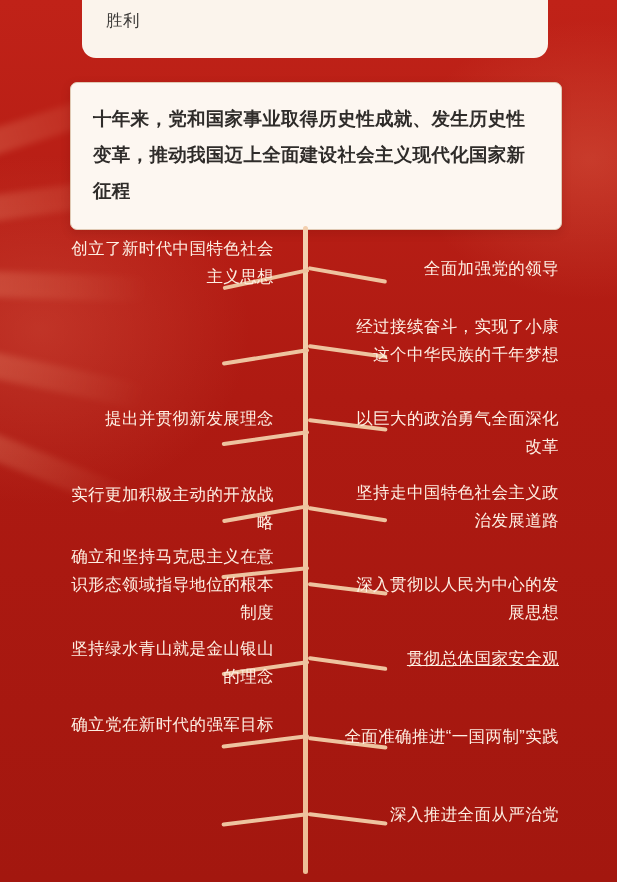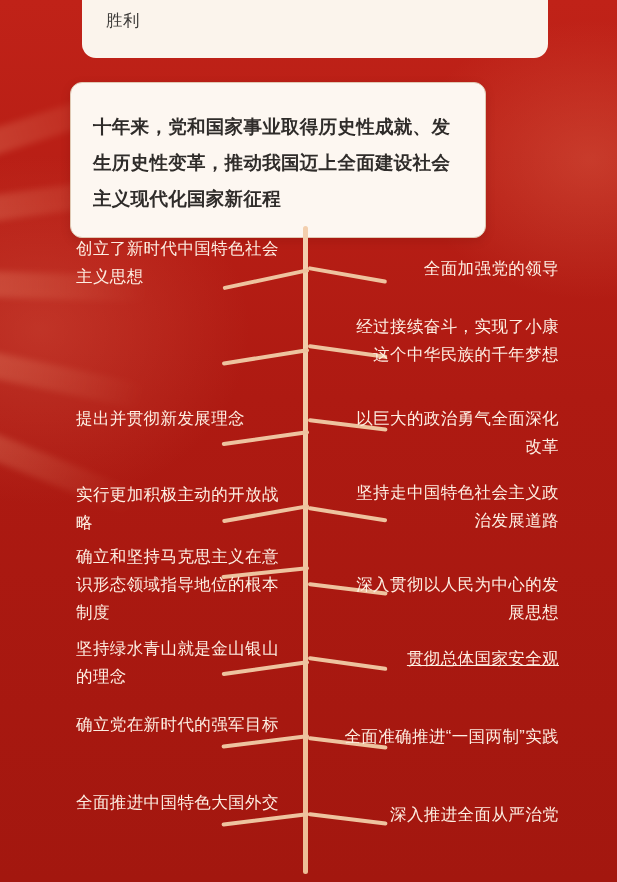--- a/index.html
+++ b/index.html
@@ -57,26 +57,26 @@
     font-size: 16.5px;
     line-height: 32px;
     color: #3c3a38;
     letter-spacing: .5px;
     text-align: justify;
   }
   .headline-box {
     position: absolute;
     left: 70px;
     top: 82px;
-    width: 416px;
+    width: 492px;
     box-sizing: border-box;
     background: #fdf7f1;
     border: 1px solid #e0c9b4;
-    border-radius: 12px;
-    padding: 26px 22px 20px 22px;
+    border-radius: 7px;
+    padding: 18px 22px 20px 22px;
     box-shadow: 0 3px 10px rgba(90,12,6,0.18);
   }
   .headline-text {
     font-size: 18.5px;
     font-weight: bold;
     line-height: 36px;
     color: #2f2c2a;
     letter-spacing: .3px;
   }
   
@@ -97,22 +97,22 @@
     border-radius: 3px;
   }
   .node {
     position: absolute;
     font-size: 16.5px;
     line-height: 28px;
     color: #fdeee2;
     letter-spacing: .4px;
   }
   .node.left {
-    right: 326px;
-    text-align: left;
+    right: 343px;
+    text-align: right;
     width: 215px;
   }
   .node.right {
     left: 344px;
     text-align: right;
     width: 215px;
   }
   .connector {
     position: absolute;
     height: 4px;
@@ -169,21 +169,20 @@
     <div class="connector r" style="top:434px; width:80px; transform: rotate(8deg);"></div>
     <div class="connector r" style="top:514px; width:80px; transform: rotate(7deg);"></div>
     <div class="connector r" style="top:590px; width:80px; transform: rotate(7deg);"></div>
 
     <div class="node left" style="top:12px;">创立了新时代中国特色社会主义思想</div>
     <div class="node left" style="top:182px;">提出并贯彻新发展理念</div>
     <div class="node left" style="top:258px;">实行更加积极主动的开放战略</div>
     <div class="node left" style="top:320px;">确立和坚持马克思主义在意识形态领域指导地位的根本制度</div>
     <div class="node left" style="top:412px;">坚持绿水青山就是金山银山的理念</div>
     <div class="node left" style="top:488px;">确立党在新时代的强军目标</div>
-    <div class="node left" style="top:566px;">全面推进中国特色大国外交</div>
 
     <div class="node right" style="top:32px;">全面加强党的领导</div>
     <div class="node right" style="top:90px;">经过接续奋斗，实现了小康这个中华民族的千年梦想</div>
     <div class="node right" style="top:182px;">以巨大的政治勇气全面深化改革</div>
     <div class="node right" style="top:256px;">坚持走中国特色社会主义政治发展道路</div>
     <div class="node right" style="top:348px;">深入贯彻以人民为中心的发展思想</div>
     <div class="node right" style="top:422px;text-decoration:underline;">贯彻总体国家安全观</div>
     <div class="node right" style="top:500px;">全面准确推进“一国两制”实践</div>
     <div class="node right" style="top:578px;">深入推进全面从严治党</div>
   </div>

